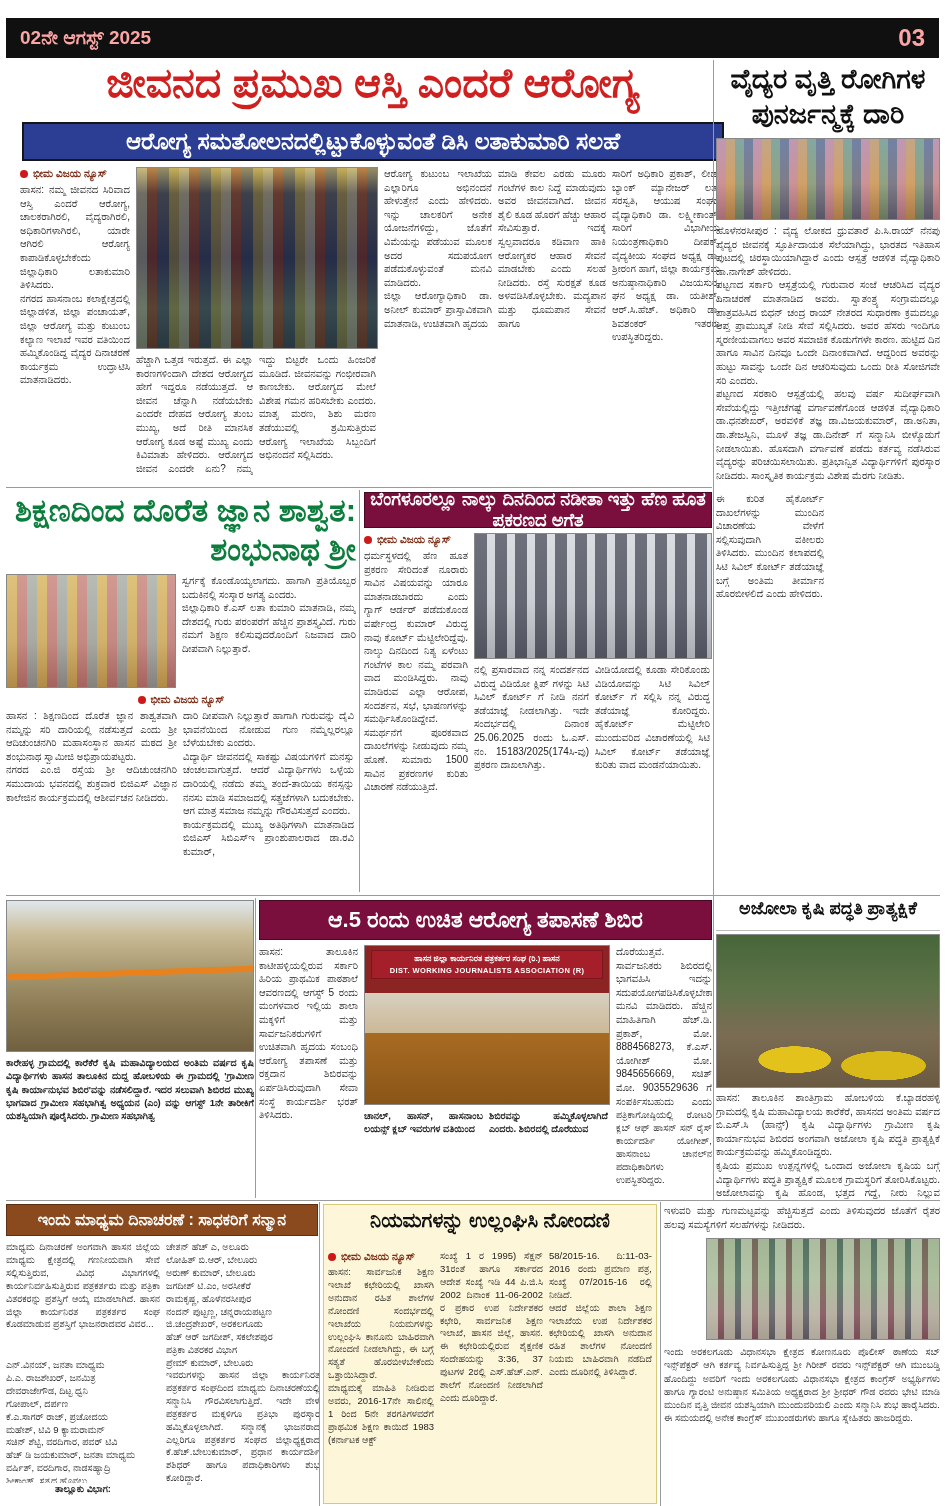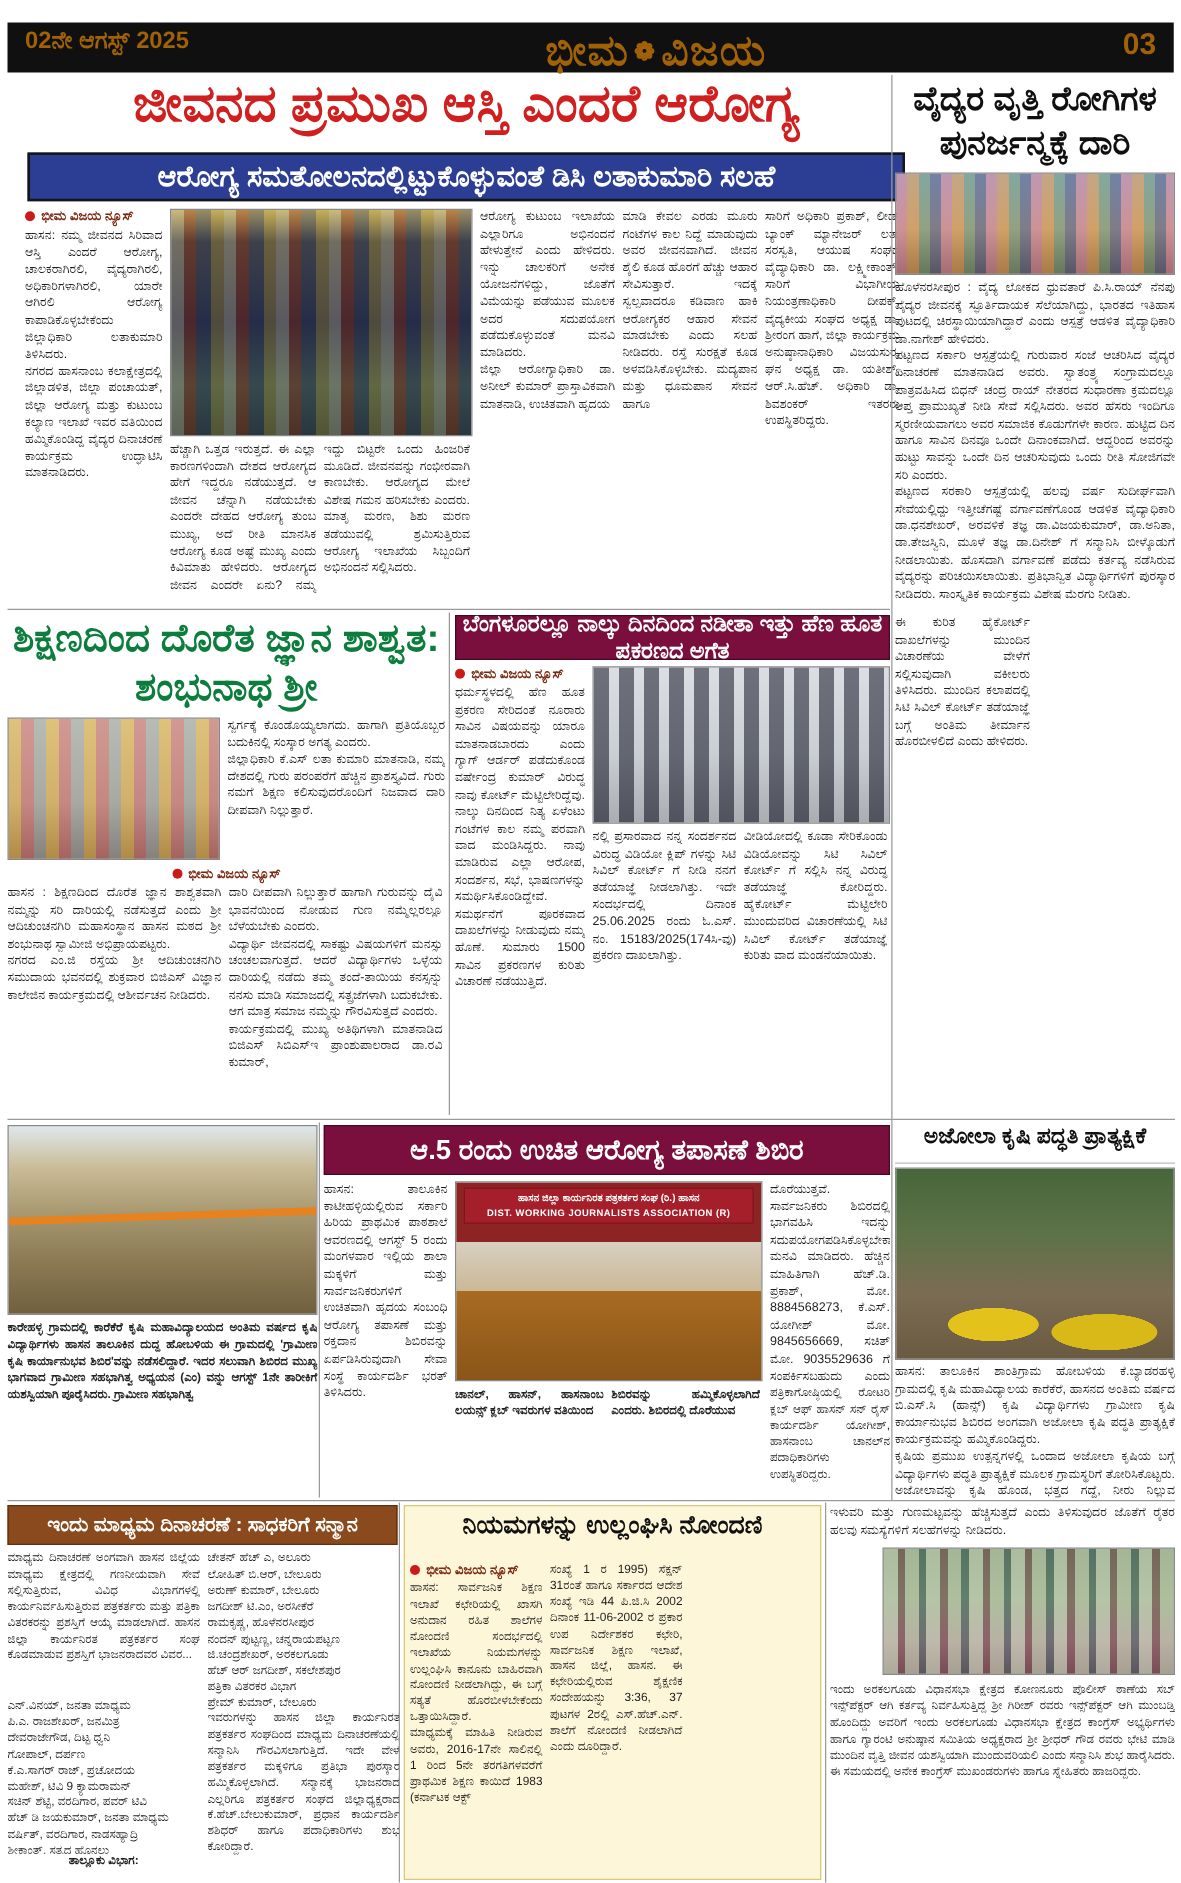--- a/index.html
+++ b/index.html
@@ -1,28 +1,28 @@
 <!DOCTYPE html>
 <html><head>
 <meta charset="utf-8">
 <title>Bheema Vijaya – Page 03</title>
 <style>
   html,body{margin:0;padding:0;background:#ffffff;}
   body{width:945px;height:1506px;position:relative;font-family:"Liberation Sans",sans-serif;color:#1c1c1c;overflow:hidden;}
   .abs{position:absolute;box-sizing:border-box;}
   
-  .masthead-bar{background:#101010;color:#a16207;display:flex;align-items:flex-start;justify-content:space-between;padding:4px 14px;}
+  .masthead-bar{background:#101010;color:#fca5a5;display:flex;align-items:center;justify-content:space-between;padding:4px 14px;}
   .masthead-date{font-size:19px;font-weight:bold;}
   .masthead-title{font-size:34px;font-weight:bold;letter-spacing:1px;display:flex;align-items:center;gap:4px;}
   .masthead-glyph{font-size:20px;line-height:1;}
   .masthead-page{font-size:24px;font-weight:bold;}
   
   .hl-red{color:#d01f1f;font-size:41px;font-weight:bold;text-align:center;line-height:1.05;}
   .sub-blue{background:#2c3e94;border:2px solid #161616;color:#fff;font-size:23px;font-weight:bold;text-align:center;line-height:1.35;}
-  .hl-green{color:#0c7d3c;font-size:31px;font-weight:bold;text-align:center;line-height:1.25;}
+  .hl-green{color:#0c7d3c;font-size:31px;font-weight:bold;text-align:right;line-height:1.25;}
   .hl-black{color:#101010;font-weight:bold;text-align:center;}
   .banner{color:#ffffff;font-weight:bold;display:flex;align-items:center;justify-content:center;text-align:center;}
   .banner.maroon{background:#7a0f3e;border:1px solid #470824;}
   .banner.brown{background:#8a4a1d;border:1px solid #5d3012;}
   
   .tcol{font-size:10px;line-height:1.36;text-align:justify;white-space:pre-line;overflow:hidden;color:#1d1d1d;}
   .tcol.small{font-size:9.5px;}
   .caption{font-size:9.5px;line-height:1.4;text-align:justify;white-space:pre-line;overflow:hidden;font-weight:bold;color:#222;}
   .byline{display:flex;align-items:center;gap:5px;font-size:10.5px;font-weight:bold;color:#7a2a12;margin-bottom:3px;}
   .byline .dot{width:8px;height:8px;border-radius:50%;background:#cc1a1a;flex:0 0 auto;}
@@ -57,25 +57,20 @@
   
   .vrule{background:#9a9a9a;width:1px;}
   .hrule{background:#9a9a9a;height:1px;}
   .reg-box{background:#fdf6d8;border:1px solid #d8c87a;}
 </style>
 </head>
 <body>
 
 <div class="abs masthead-bar" style="left:6px;top:18px;width:933px;height:40px;">
   <span class="masthead-date">02ನೇ ಆಗಸ್ಟ್ 2025</span>
-  <span class="masthead-title">
-    <span>ಭೀಮ</span>
-    <span class="masthead-glyph">❁</span>
-    <span>ವಿಜಯ</span>
-  </span>
   <span class="masthead-page">03</span>
 </div>
 
 <div class="abs" style="left:20px;top:62px;width:706px;height:422px;">
   <div class="hl-red" style="height:56px;">ಜೀವನದ ಪ್ರಮುಖ ಆಸ್ತಿ ಎಂದರೆ ಆರೋಗ್ಯ</div>
   <div class="sub-blue" style="margin:4px 2px 6px 2px;padding:2px 0;">ಆರೋಗ್ಯ ಸಮತೋಲನದಲ್ಲಿಟ್ಟುಕೊಳ್ಳುವಂತೆ ಡಿಸಿ ಲತಾಕುಮಾರಿ ಸಲಹೆ</div>
   <div class="row" style="height:312px;">
     <div style="width:110px;flex:0 0 auto;">
       <div class="byline">
         <span class="dot"></span>
@@ -240,20 +235,22 @@
   <div class="row" style="margin-top:3px;">
     <div style="width:106px;flex:0 0 auto;">
       <div class="byline">
         <span class="dot"></span>
         <span>ಭೀಮ ವಿಜಯ ನ್ಯೂಸ್</span>
       </div>
       <div class="tcol small" style="height:228px;">ಹಾಸನ: ಸಾರ್ವಜನಿಕ ಶಿಕ್ಷಣ ಇಲಾಖೆ ಕಛೇರಿಯಲ್ಲಿ ಖಾಸಗಿ ಅನುದಾನ ರಹಿತ ಶಾಲೆಗಳ ನೋಂದಣಿ ಸಂದರ್ಭದಲ್ಲಿ ಇಲಾಖೆಯ ನಿಯಮಗಳನ್ನು ಉಲ್ಲಂಘಿಸಿ ಕಾನೂನು ಬಾಹಿರವಾಗಿ ನೋಂದಣಿ ನೀಡಲಾಗಿದ್ದು, ಈ ಬಗ್ಗೆ ಸತ್ಯತೆ ಹೊರಬೀಳಬೇಕೆಂದು ಒತ್ತಾಯಿಸಿದ್ದಾರೆ.
 ಮಾಧ್ಯಮಕ್ಕೆ ಮಾಹಿತಿ ನೀಡಿರುವ ಅವರು, 2016-17ನೇ ಸಾಲಿನಲ್ಲಿ 1 ರಿಂದ 5ನೇ ತರಗತಿಗಳವರೆಗೆ ಪ್ರಾಥಮಿಕ ಶಿಕ್ಷಣ ಕಾಯಿದೆ 1983 (ಕರ್ನಾಟಕ ಆಕ್ಟ್</div>
     </div>
     <div class="tcol small" style="width:106px;height:246px;">ಸಂಖ್ಯೆ 1 ರ 1995) ಸೆಕ್ಷನ್ 31ರಂತೆ ಹಾಗೂ ಸರ್ಕಾರದ ಆದೇಶ ಸಂಖ್ಯೆ ಇಡಿ 44 ಪಿ.ಜಿ.ಸಿ 2002 ದಿನಾಂಕ 11-06-2002 ರ ಪ್ರಕಾರ ಉಪ ನಿರ್ದೇಶಕರ ಕಛೇರಿ, ಸಾರ್ವಜನಿಕ ಶಿಕ್ಷಣ ಇಲಾಖೆ, ಹಾಸನ ಜಿಲ್ಲೆ, ಹಾಸನ. ಈ ಕಛೇರಿಯಲ್ಲಿರುವ ಶೈಕ್ಷಣಿಕ ಸಂದೇಹಯನ್ನು 3:36, 37 ಪುಟಗಳ 2ರಲ್ಲಿ ಎಸ್.ಹೆಚ್.ಎನ್. ಶಾಲೆಗೆ ನೋಂದಣಿ ನೀಡಲಾಗಿದೆ ಎಂದು ದೂರಿದ್ದಾರೆ.</div>
+    <div class="tcol small" style="width:106px;height:246px;">58/2015-16. ದಿ:11-03-2016 ರಂದು ಪ್ರಮಾಣ ಪತ್ರ, ಸಂಖ್ಯೆ 07/2015-16 ರಲ್ಲಿ ನೀಡಿದೆ.
+ಆದರೆ ಜಿಲ್ಲೆಯ ಶಾಲಾ ಶಿಕ್ಷಣ ಇಲಾಖೆಯ ಉಪ ನಿರ್ದೇಶಕರ ಕಛೇರಿಯಲ್ಲಿ ಖಾಸಗಿ ಅನುದಾನ ರಹಿತ ಶಾಲೆಗಳ ನೋಂದಣಿ ನಿಯಮ ಬಾಹಿರವಾಗಿ ನಡೆದಿದೆ ಎಂದು ದೂರಿನಲ್ಲಿ ತಿಳಿಸಿದ್ದಾರೆ.</div>
   </div>
 </div>
 
 <div class="abs vrule" style="left:660px;top:1202px;height:304px;"></div>
 
 <div class="abs" style="left:664px;top:1204px;width:276px;height:300px;">
   <div class="tcol" style="height:32px;">ಇಳುವರಿ ಮತ್ತು ಗುಣಮಟ್ಟವನ್ನು ಹೆಚ್ಚಿಸುತ್ತದೆ ಎಂದು ತಿಳಿಸುವುದರ ಜೊತೆಗೆ ರೈತರ ಹಲವು ಸಮಸ್ಯೆಗಳಿಗೆ ಸಲಹೆಗಳನ್ನು ನೀಡಿದರು.</div>
   <div class="photo ph-promo" style="width:232px;height:100px;margin-left:42px;margin-top:2px;"></div>
   <div class="caption" style="height:156px;margin-top:5px;font-weight:normal;">ಇಂದು ಅರಕಲಗೂಡು ವಿಧಾನಸಭಾ ಕ್ಷೇತ್ರದ ಕೋಣನೂರು ಪೊಲೀಸ್ ಠಾಣೆಯ ಸಬ್ ಇನ್ಸ್‌ಪೆಕ್ಟರ್ ಆಗಿ ಕರ್ತವ್ಯ ನಿರ್ವಹಿಸುತ್ತಿದ್ದ ಶ್ರೀ ಗಿರೀಶ್ ರವರು ಇನ್ಸ್‌ಪೆಕ್ಟರ್ ಆಗಿ ಮುಂಬಡ್ತಿ ಹೊಂದಿದ್ದು ಅವರಿಗೆ ಇಂದು ಅರಕಲಗೂಡು ವಿಧಾನಸಭಾ ಕ್ಷೇತ್ರದ ಕಾಂಗ್ರೆಸ್ ಅಭ್ಯರ್ಥಿಗಳು ಹಾಗೂ ಗ್ಯಾರಂಟಿ ಅನುಷ್ಠಾನ ಸಮಿತಿಯ ಅಧ್ಯಕ್ಷರಾದ ಶ್ರೀ ಶ್ರೀಧರ್ ಗೌಡ ರವರು ಭೇಟಿ ಮಾಡಿ ಮುಂದಿನ ವೃತ್ತಿ ಜೀವನ ಯಶಸ್ವಿಯಾಗಿ ಮುಂದುವರಿಯಲಿ ಎಂದು ಸನ್ಮಾನಿಸಿ ಶುಭ ಹಾರೈಸಿದರು. ಈ ಸಮಯದಲ್ಲಿ ಅನೇಕ ಕಾಂಗ್ರೆಸ್ ಮುಖಂಡರುಗಳು ಹಾಗೂ ಸ್ನೇಹಿತರು ಹಾಜರಿದ್ದರು.</div>
 </div>

